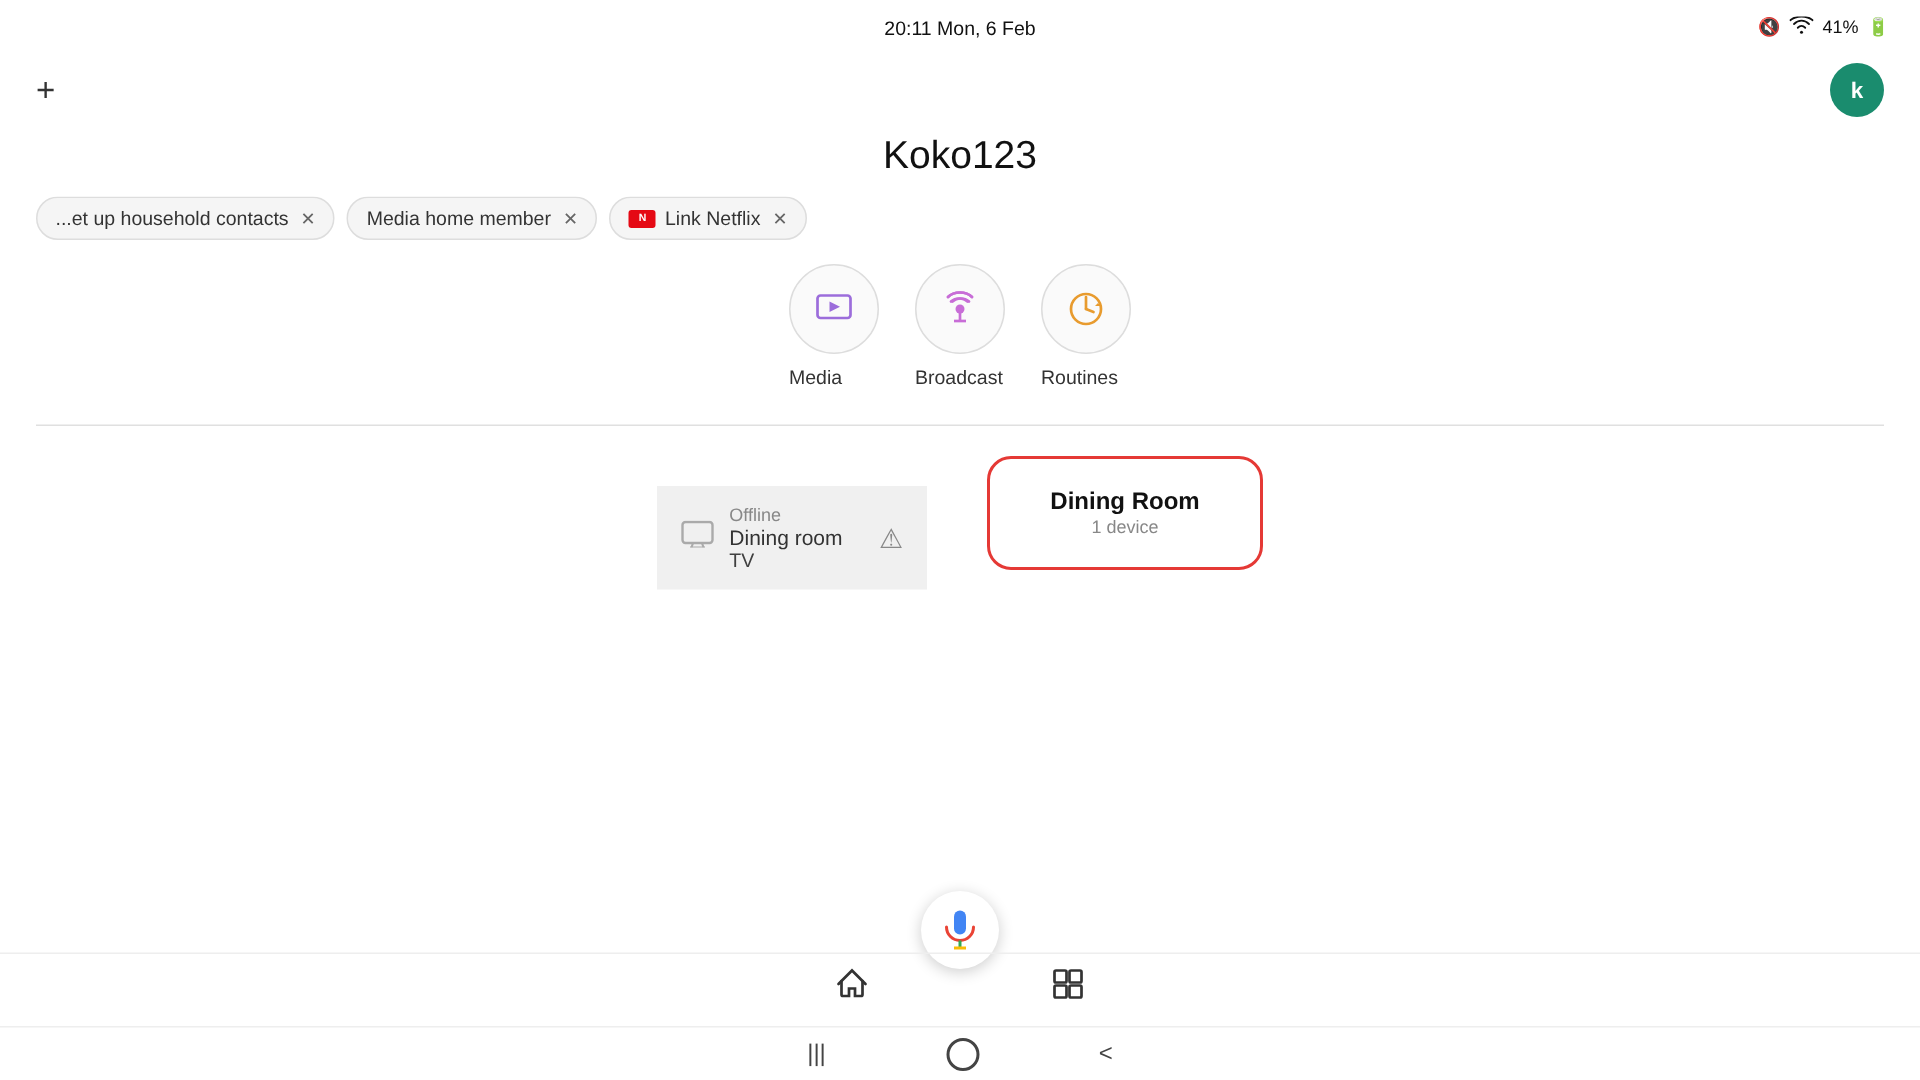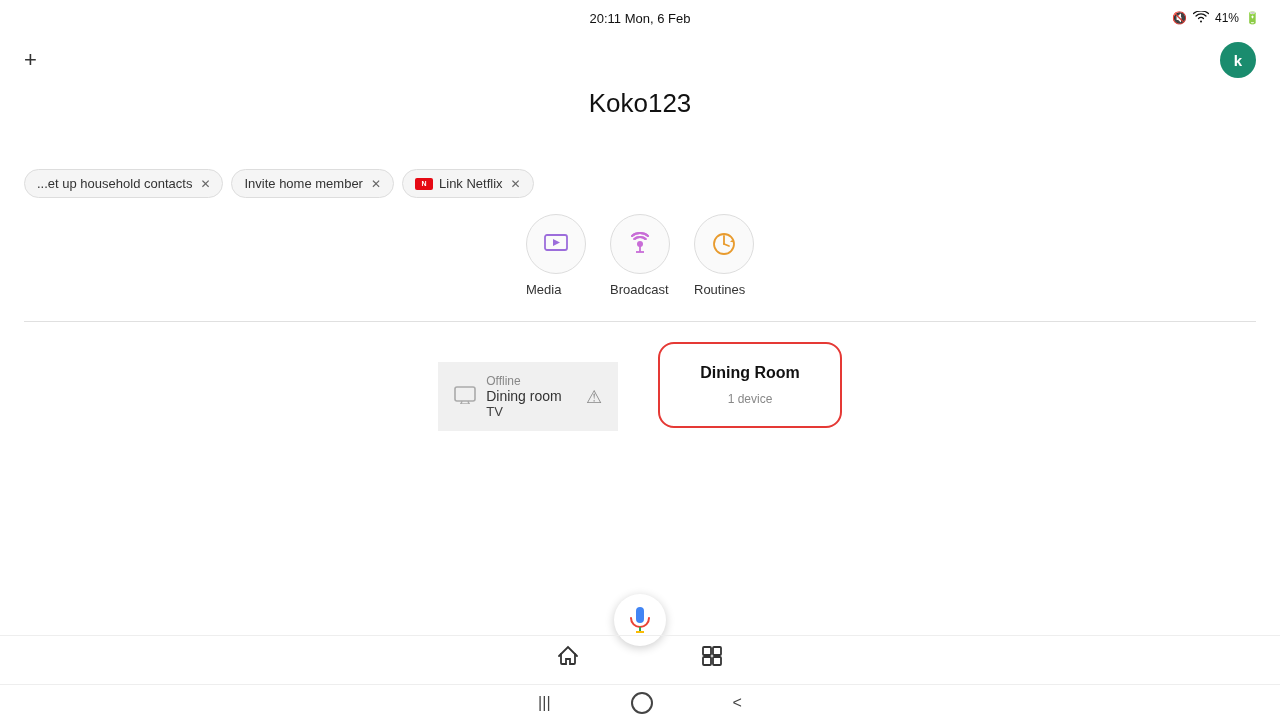--- a/index.html
+++ b/index.html
@@ -94,21 +94,20 @@
       align-items: center;
       gap: 6px;
       padding: 6px 12px;
       border-radius: 20px;
       border: 1px solid #ddd;
       background: #f5f5f5;
       font-size: 13px;
       color: #333;
       white-space: nowrap;
       cursor: pointer;
-      margin-top: 38px;
     }
     .tab-chip .close-x {
       font-size: 12px;
       color: #666;
       cursor: pointer;
       margin-left: 2px;
     }
     .tab-chip .chip-icon {
       width: 18px;
       height: 12px;
@@ -184,21 +183,21 @@
       min-width: 160px;
     }
     .room-card .room-name {
       font-size: 16px;
       font-weight: 600;
       color: #111;
     }
     .room-card .room-devices {
       font-size: 12px;
       color: #888;
-      margin-top: 10px;
+      margin-top: 0;
     }
 
     
     .device-card {
       background: #f0f0f0;
       border-radius: 0;
       padding: 12px 16px;
       display: flex;
       align-items: center;
       gap: 10px;
@@ -352,21 +351,21 @@
 </div>
 
 <div class="page-title">Koko123</div>
 
 <div class="tabs-row">
   <div class="tab-chip">
     <span>...et up household contacts</span>
     <span class="close-x">✕</span>
   </div>
   <div class="tab-chip">
-    <span>Invite home member</span>
+    <span>Media home member</span>
     <span class="close-x">✕</span>
   </div>
   <div class="tab-chip">
     <span class="chip-icon">N</span>
     <span>Link Netflix</span>
     <span class="close-x">✕</span>
   </div>
 </div>
 
 <div class="icon-row">

